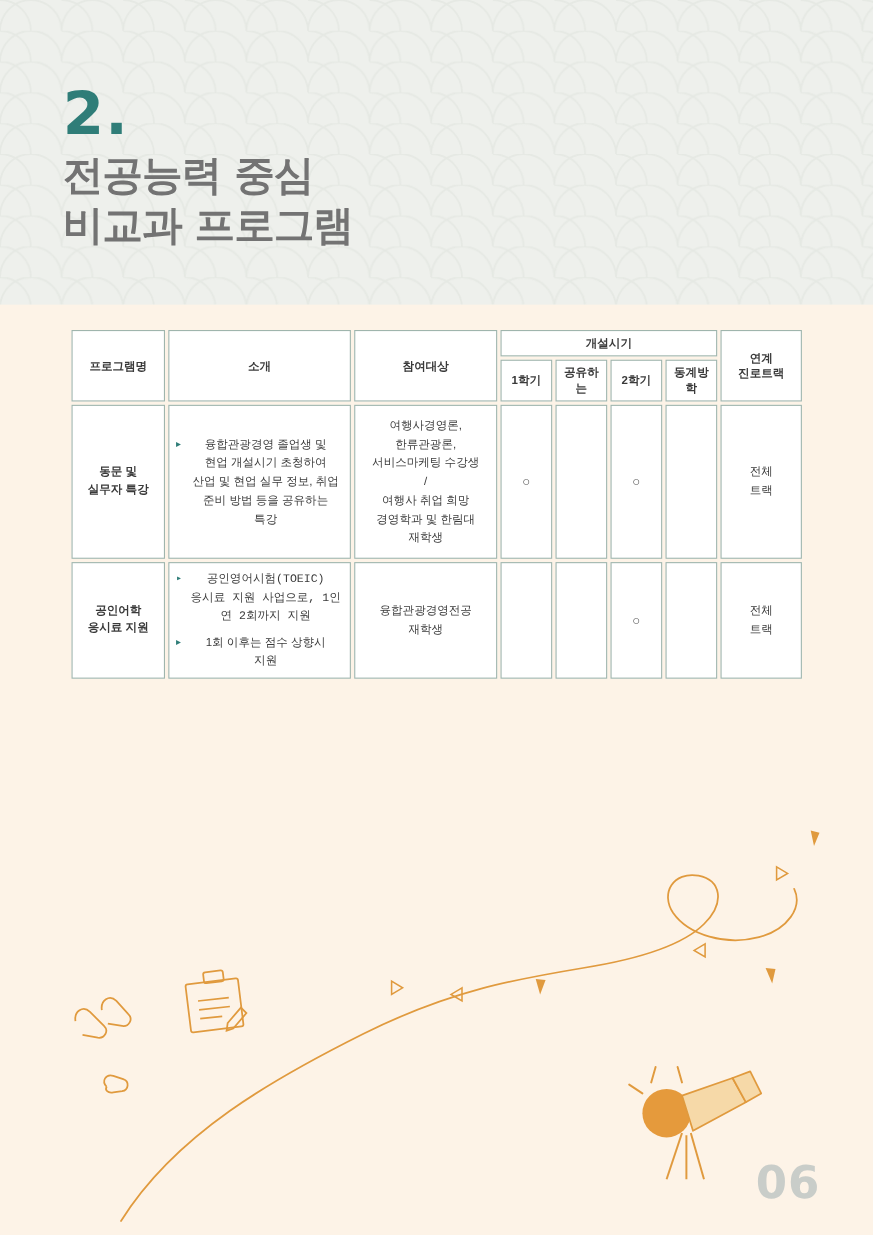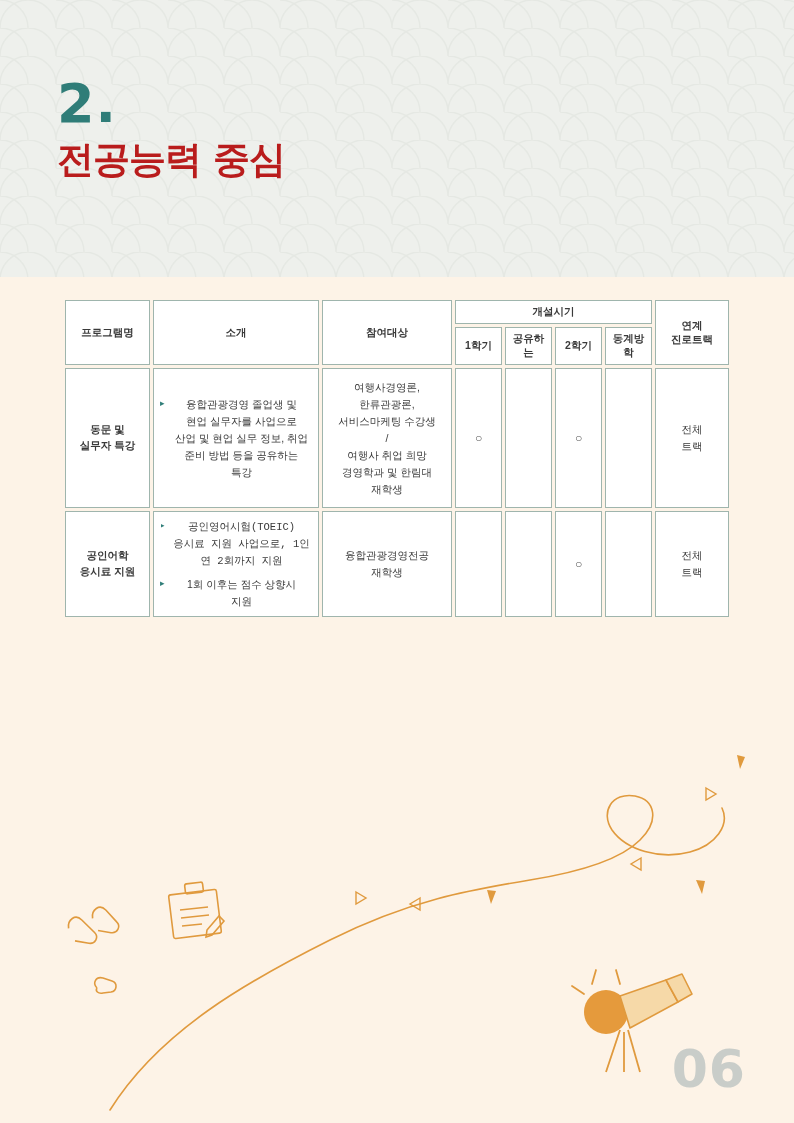--- a/index.html
+++ b/index.html
@@ -38,21 +38,21 @@
     font-weight: 700;
     color: #2f7d78;
     letter-spacing: 1px;
     line-height: 0.95;
     font-family: "DejaVu Sans", sans-serif;
   }
   .sec-title {
     margin-top: 8px;
     font-size: 37px;
     font-weight: 700;
-    color: #b91c1c;
+    color: #737373;
     line-height: 1.22;
     letter-spacing: -1px;
     font-family: "DejaVu Sans", sans-serif;
   }
 
   
   .table-wrap {
     position: absolute;
     left: 62px; top: 297px;
     width: 658px;
@@ -145,21 +145,21 @@
   
   .deco {
     position: absolute;
     left: 0; top: 700px;
     width: 794px; height: 423px;
     pointer-events: none;
   }
   .page-num {
     position: absolute;
     right: 48px; bottom: 24px;
-    font-size: 52px;
+    font-size: 41px;
     font-weight: 700;
     color: #c9cdc9;
     letter-spacing: 1px;
     font-family: "DejaVu Sans", sans-serif;
   }
 </style>
 </head>
 <body>
 
 <div class="page">
@@ -171,20 +171,21 @@
           <path d="M0,28 a28,28 0 0,1 56,0" fill="none" stroke="#dfe3dd" stroke-width="1.6"></path>
           <path d="M-28,28 a28,28 0 0,1 56,0" fill="none" stroke="#dfe3dd" stroke-width="1.6"></path>
         </pattern>
       </defs>
       <rect x="0" y="0" width="794" height="277" fill="url(#scal)"></rect>
     </svg>
     <div class="header-inner">
       <div class="sec-num">2.</div>
       <div class="sec-title">
         <div>전공능력 중심</div>
+        <div>비교과 프로그램</div>
       </div>
     </div>
   </div>
 
   <div class="table-wrap">
     <table class="prog">
       <colgroup>
         <col class="col-name">
           <col class="col-intro">
           <col class="col-target">
@@ -215,21 +216,21 @@
       <tbody>
 
         <tr style="height:140px;">
           <td class="name-cell">
             <div>동문 및</div>
             <div>실무자 특강</div>
           </td>
           <td class="intro-cell">
             <ul>
               <li style="white-space:pre-line;">융합관광경영 졸업생 및
-현업  실무자를 사업으로
+현업  개설시기 초청하여
 산업 및 현업 실무 정보, 취업
 준비 방법 등을 공유하는
 특강</li>
             </ul>
           </td>
           <td class="target-cell" style="white-space:pre-line;">여행사경영론,
 한류관광론,
 서비스마케팅 수강생
 /
 여행사 취업 희망

